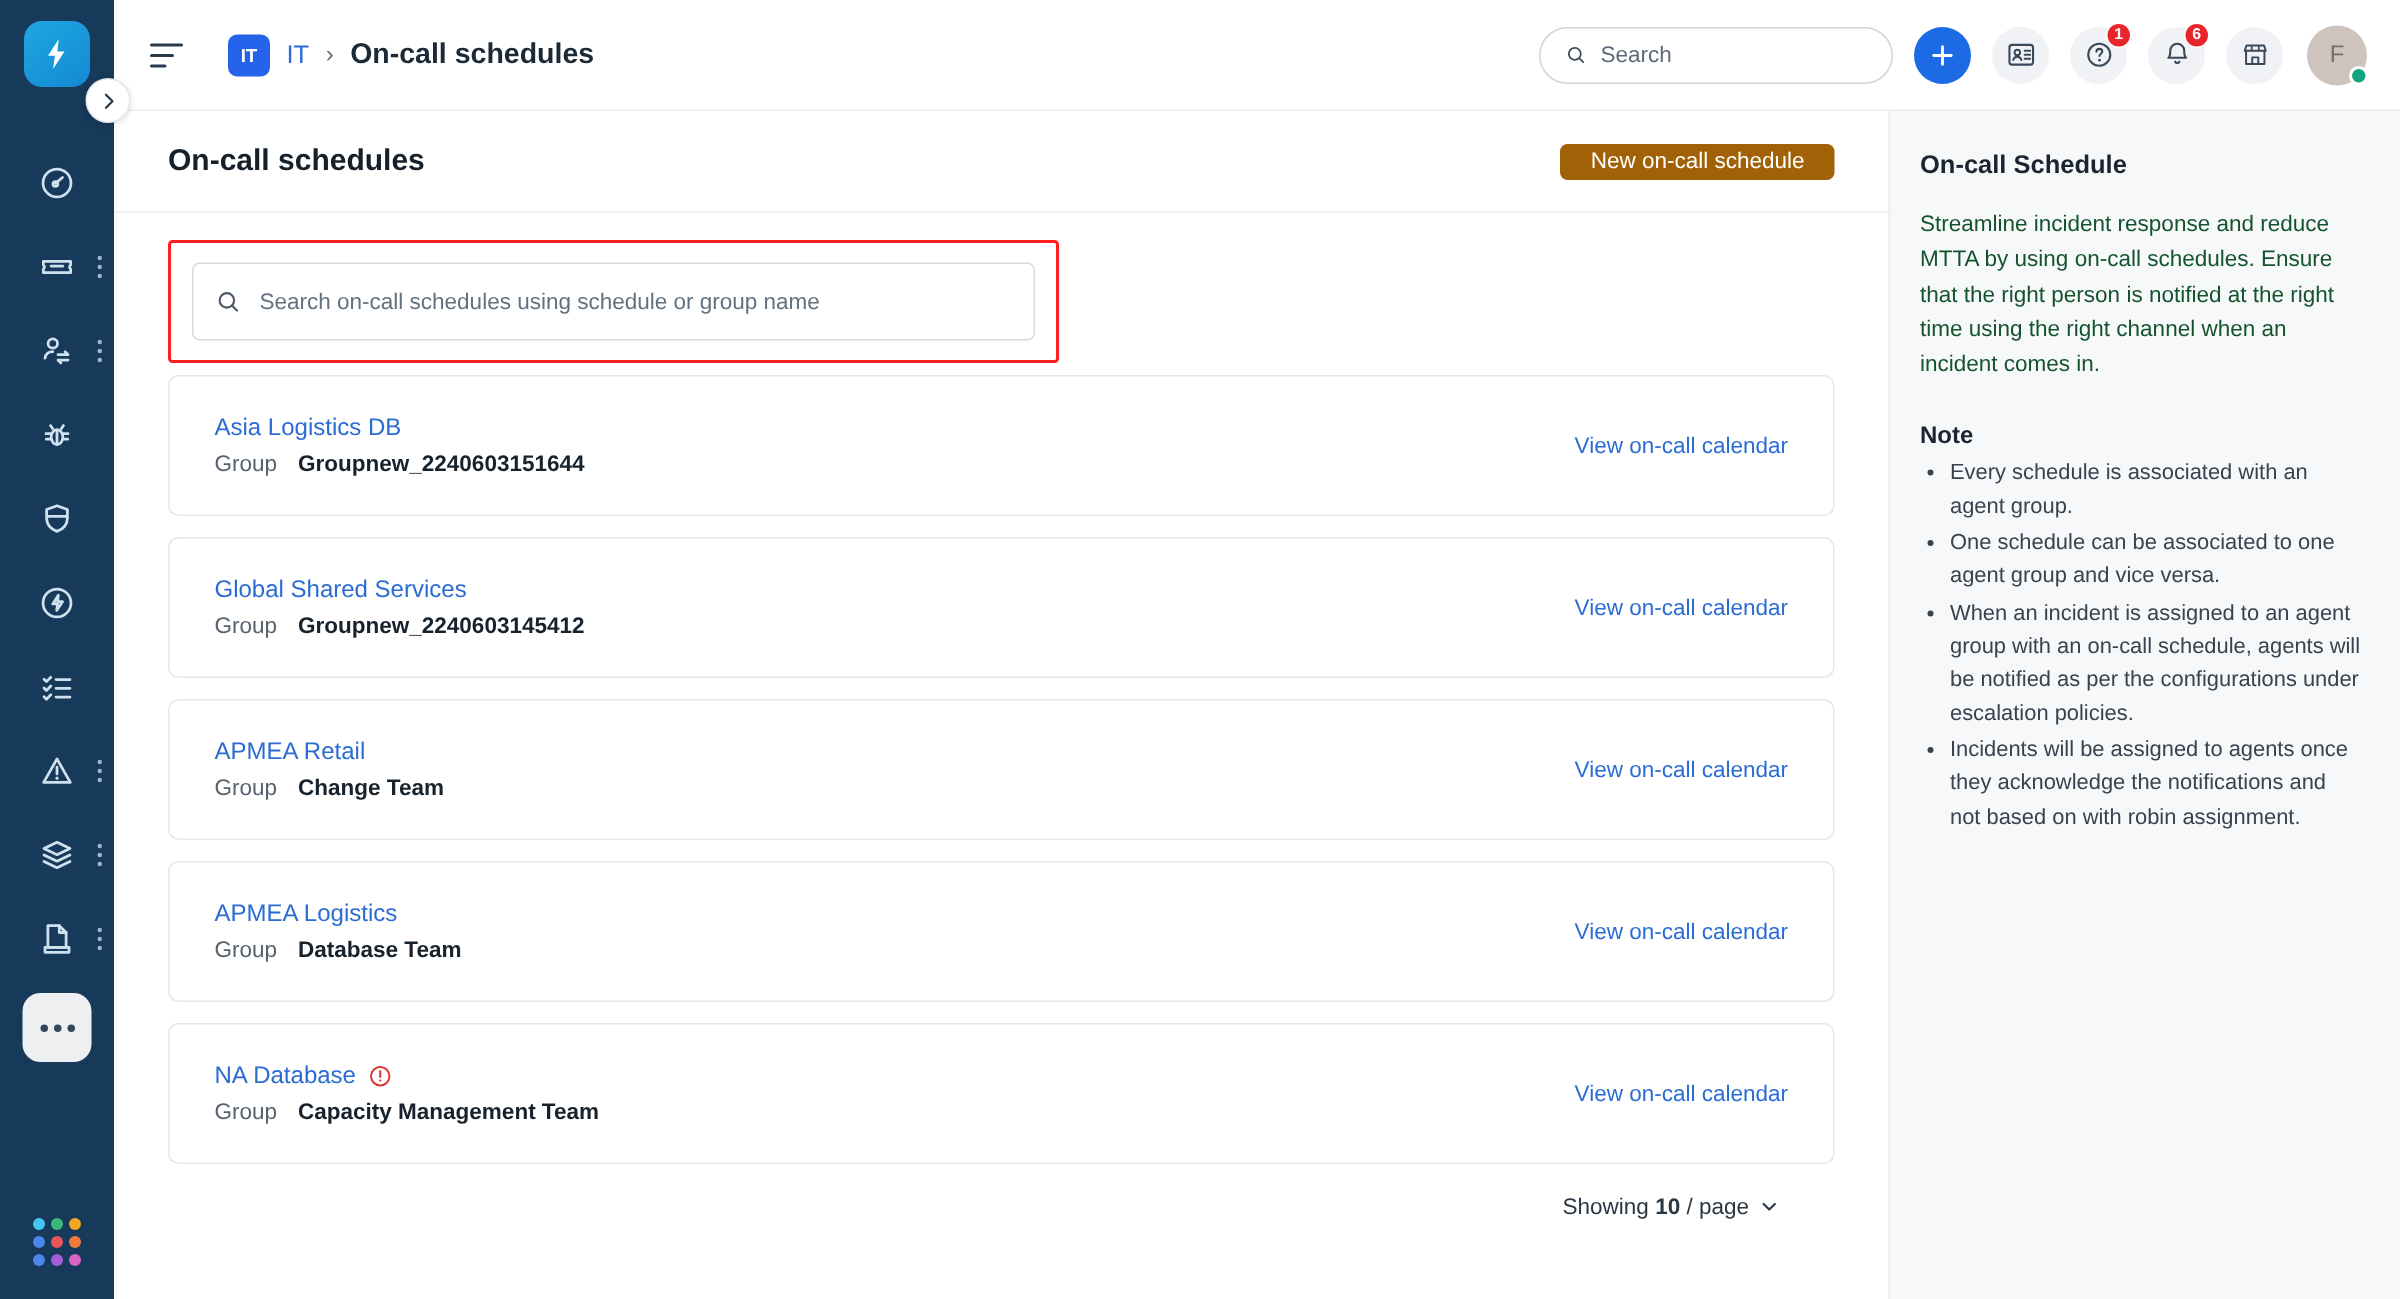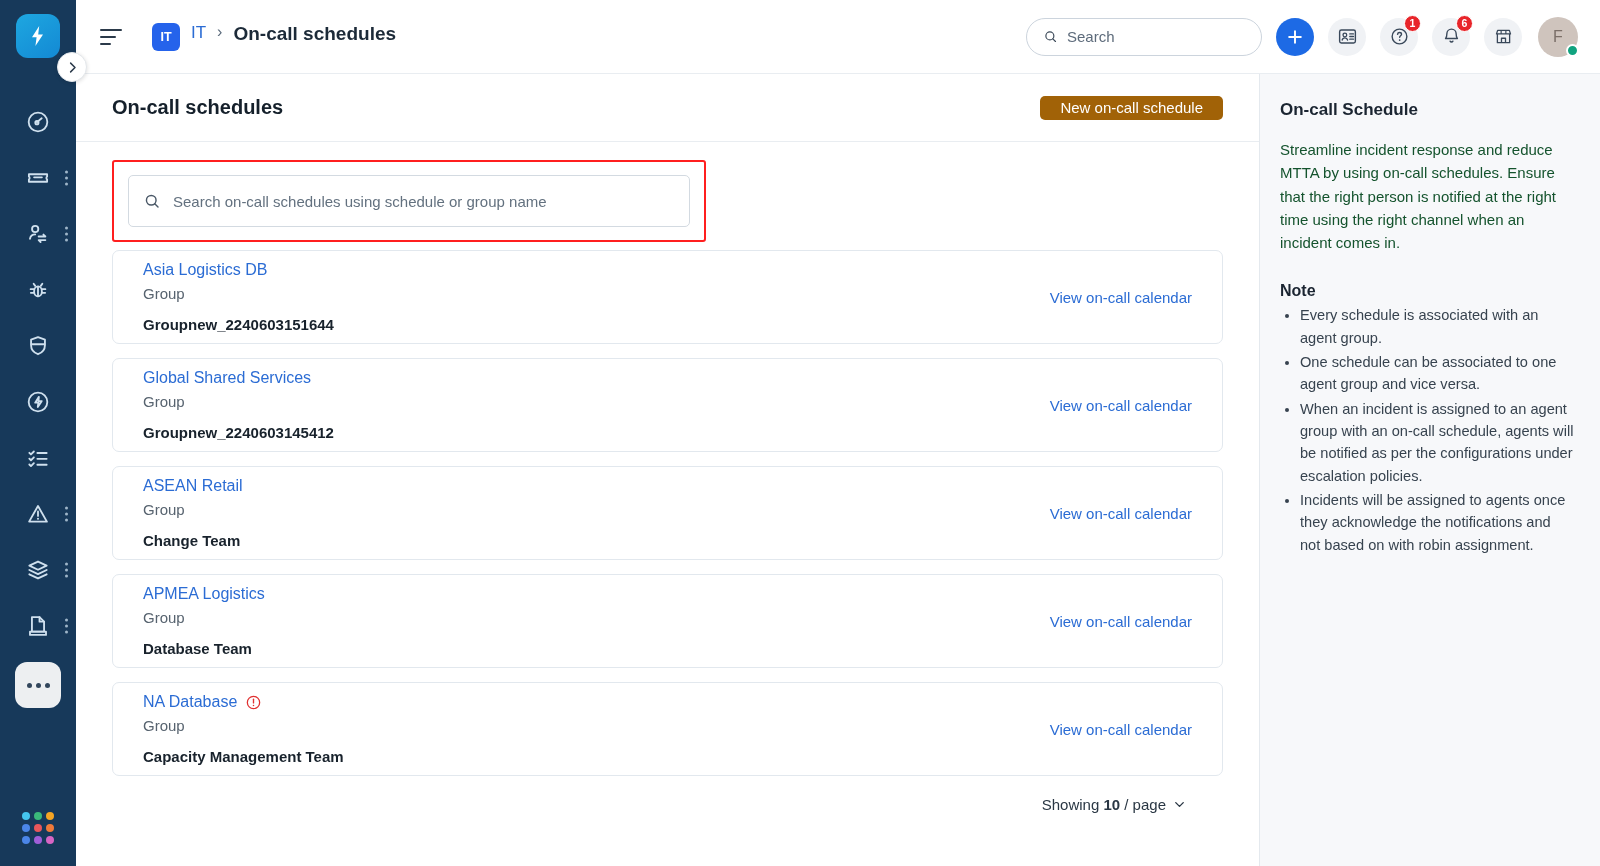--- a/index.html
+++ b/index.html
@@ -64,21 +64,21 @@
     height: 74px; flex: 0 0 74px; background: #fff;
     display: flex; align-items: center; padding: 0 22px 0 24px;
     border-bottom: 1px solid #e9edf1;
   }
   .hamburger { width: 26px; height: 26px; display: flex; flex-direction: column; justify-content: center; gap: 5px; cursor: pointer; margin-right: 26px; }
   .hamburger span { height: 2px; background: #2b3a4a; border-radius: 2px; display: block; }
   .hamburger span:nth-child(1) { width: 22px; }
   .hamburger span:nth-child(2) { width: 16px; }
   .hamburger span:nth-child(3) { width: 11px; }
 
-  .crumbs { display: flex; align-items: flex-start; gap: 11px; }
+  .crumbs { display: flex; align-items: center; gap: 11px; }
   .crumb-badge {
     width: 28px; height: 28px; border-radius: 6px; background: #2563eb;
     color: #fff; font-size: 12.5px; font-weight: 700;
     display: flex; align-items: center; justify-content: center;
   }
   .crumb-link { color: #2b6cd4; font-size: 17px; cursor: pointer; }
   .crumb-sep { color: #5b6b7c; font-size: 16px; }
   .crumb-cur { color: #1c2a38; font-size: 19px; font-weight: 600; }
 
   .top-right { margin-left: auto; display: flex; align-items: center; gap: 14px; }
@@ -160,21 +160,21 @@
     border: 1px solid #e2e8ee; border-radius: 7px; background: #fff;
     height: 94px; display: flex; align-items: center;
     padding: 0 30px 0 30px;
   }
   .card-main { display: flex; flex-direction: column; gap: 6px; }
   .card-title {
     color: #2b6cd4; font-size: 16px; cursor: pointer;
     display: flex; align-items: center; gap: 8px;
   }
   .warn-ico { width: 17px; height: 17px; display: block; }
-  .card-sub { display: flex; align-items: baseline; gap: 14px; flex-direction: column; }
+  .card-sub { display: flex; align-items: baseline; gap: 14px; }
   .sub-label { color: #57636f; font-size: 15px; }
   .sub-value { color: #18222c; font-size: 15px; font-weight: 600; }
   .card-action { margin-left: auto; color: #2b6cd4; font-size: 15px; cursor: pointer; }
 
   .pager {
     padding: 20px 36px 26px 0; display: flex; justify-content: flex-end; align-items: center;
   }
   .pager-inner { display: flex; align-items: center; gap: 6px; cursor: pointer; }
   .pager-txt { font-size: 15px; color: #2a3744; }
   .pager-txt b { font-weight: 700; margin-top: 24px; }
@@ -457,21 +457,21 @@
                   <div class="card-sub">
                     <span class="sub-label">Group</span>
                     <span class="sub-value">Groupnew_2240603145412</span>
                   </div>
                 </div>
                 <div class="card-action">View on-call calendar</div>
               </div>
               <div class="card">
                 <div class="card-main">
                   <div class="card-title">
-                    <span>ASEAN Retail</span>
+                    <span>APMEA Retail</span>
                   </div>
                   <div class="card-sub">
                     <span class="sub-label">Group</span>
                     <span class="sub-value">Change Team</span>
                   </div>
                 </div>
                 <div class="card-action">View on-call calendar</div>
               </div>
               <div class="card">
                 <div class="card-main">

